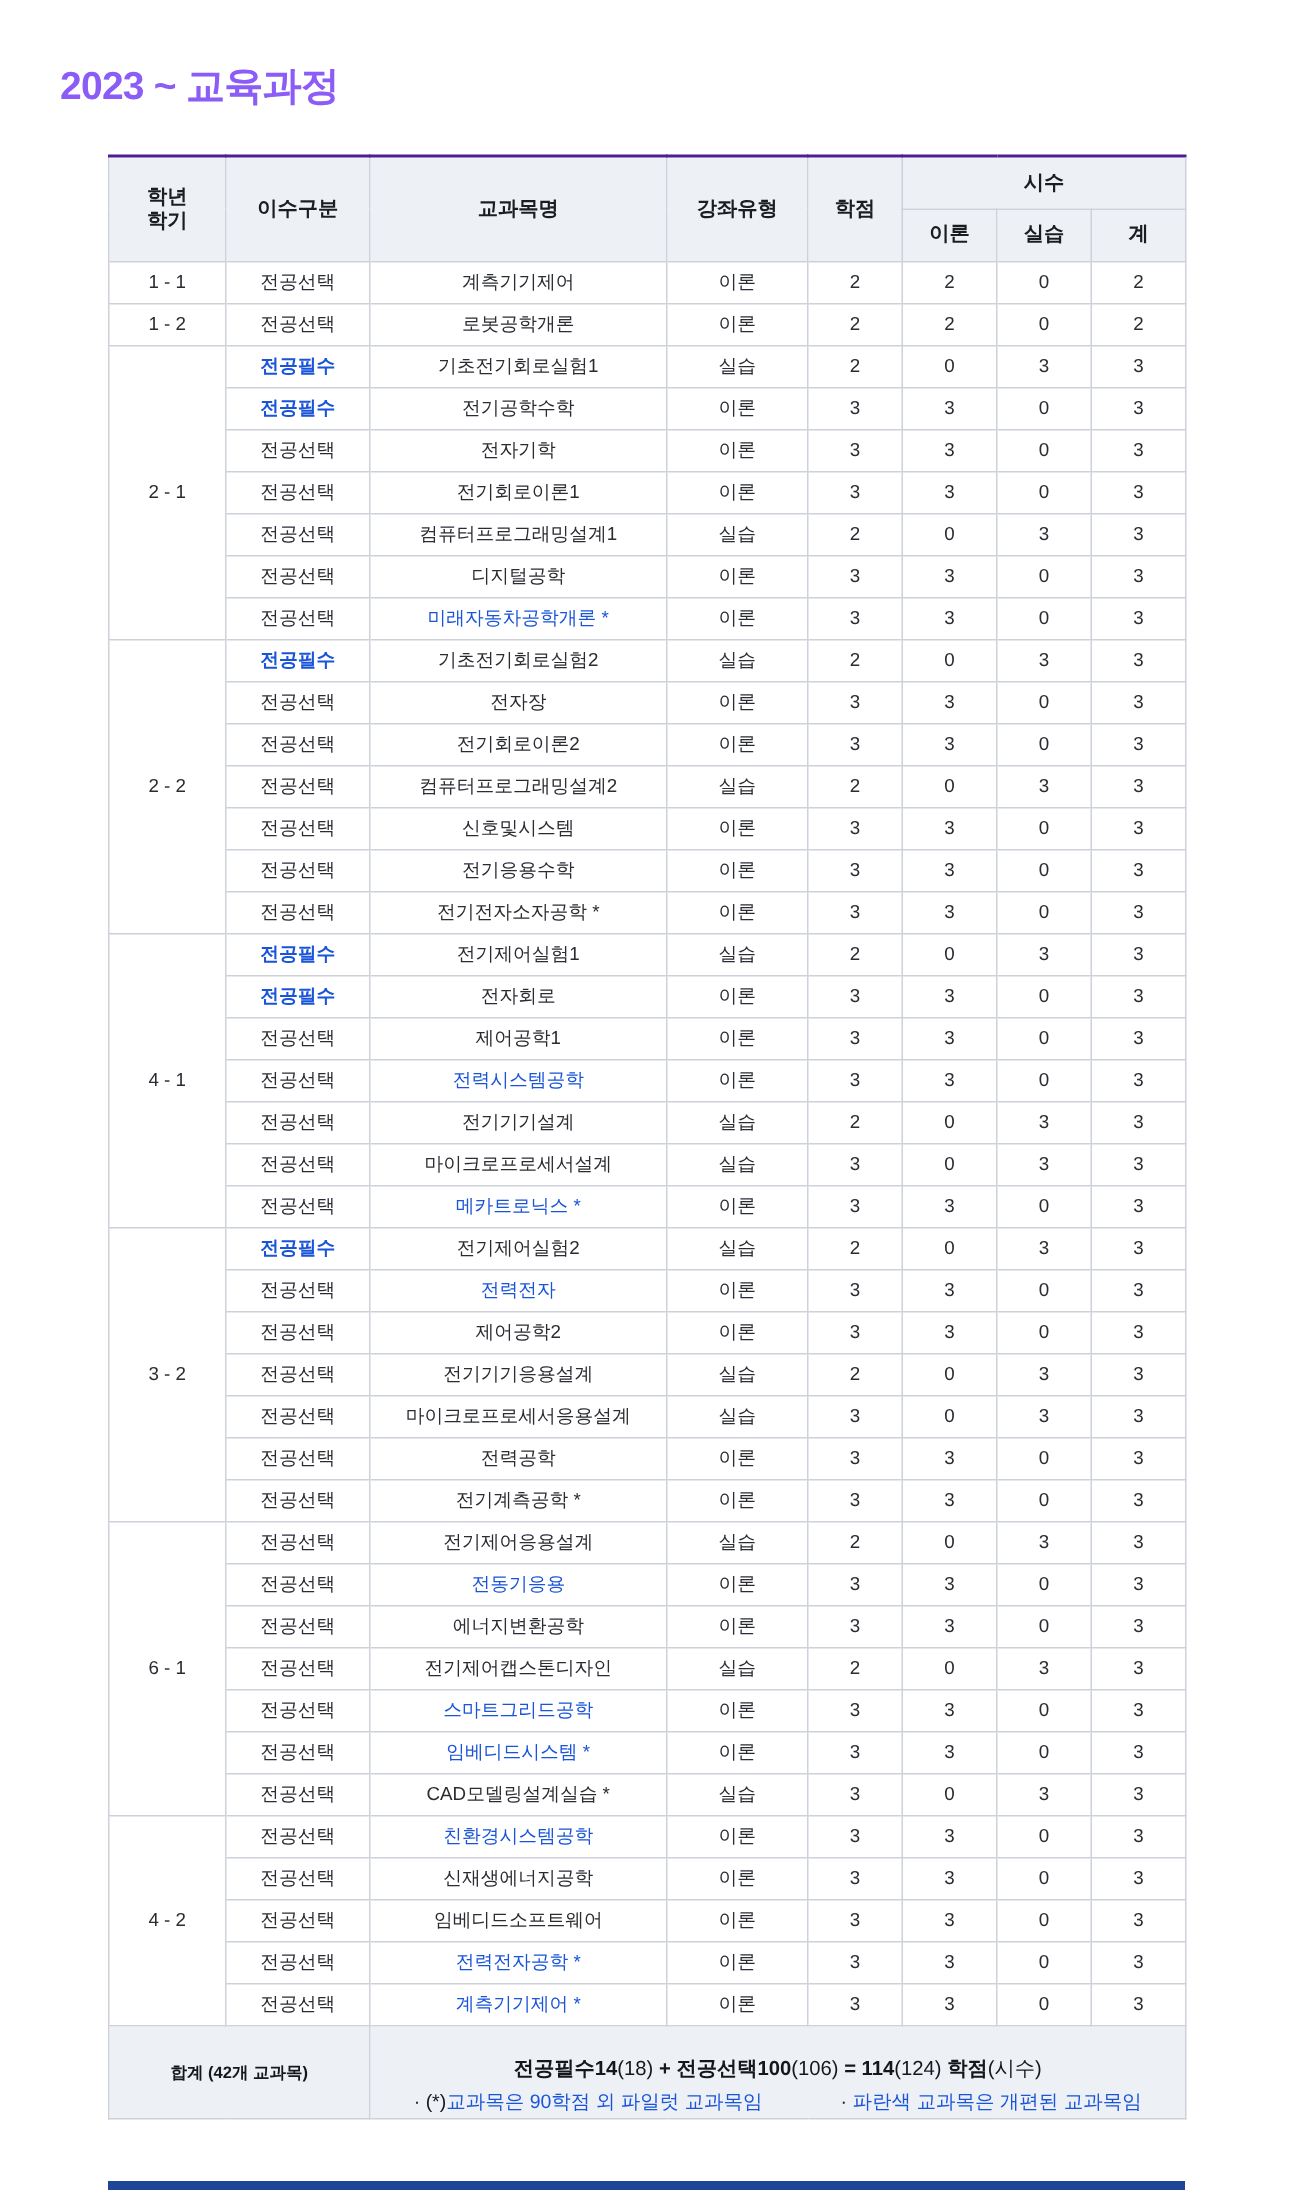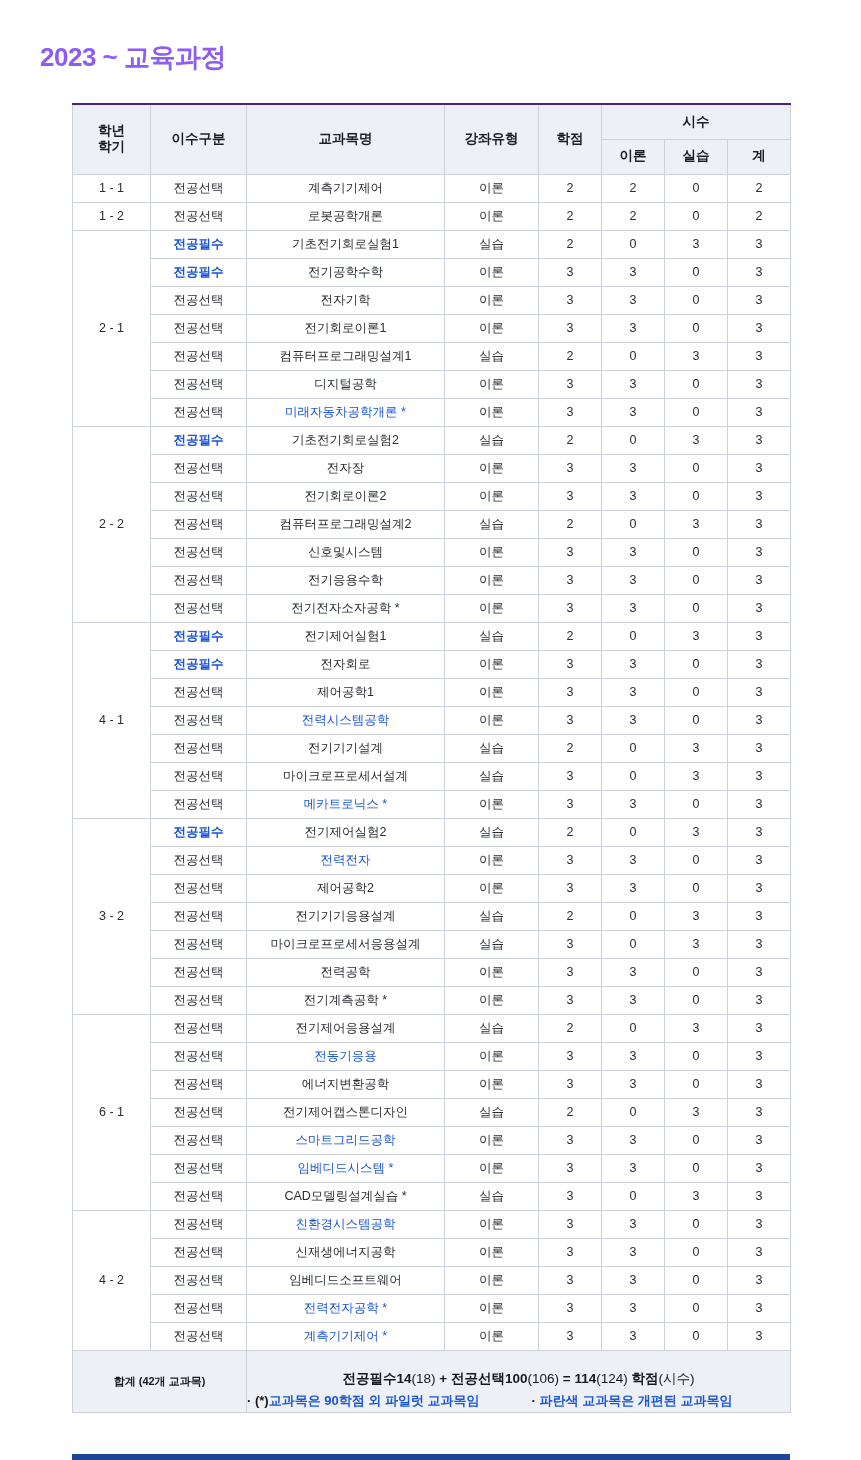--- a/index.html
+++ b/index.html
@@ -30,22 +30,22 @@
   }
   tbody td { height:28px; font-size:12.5px; color:#2a2c32; background:#ffffff; }
   td.sem { color:#2a2c32;margin-left:48px; }
   .req { color:#1a54d9; font-weight:700;font-family:Liberation Mono, monospace; }
   .blue-course { color:#1a54d9; font-weight:400; }
   tfoot td { background:#edf0f5; height:62px; }
   .total-label { font-weight:700; font-size:11px; color:#15171c; }
   .sum-line { font-size:13.5px; color:#15171c; line-height:1.4; margin-top:18px; }
   .sum-line .b { font-weight:700; }
   .notes {
-    margin-top:3px; display:flex; gap:52px;
-    font-size:13px; font-weight:700; line-height:1.4;
+    margin-top:3px; display:flex; justify-content:center; gap:52px;
+    font-size:13px; font-weight:400; line-height:1.4;
   }
   .notes .dark { color:#15171c; }
   .notes .blue { color:#1a54d9; }
   .bottom-bar {
     margin:41px 0 0 72px; width:718px; height:16px;
     background:#1e4598;
   }
 </style>
 </head>
 <body>

